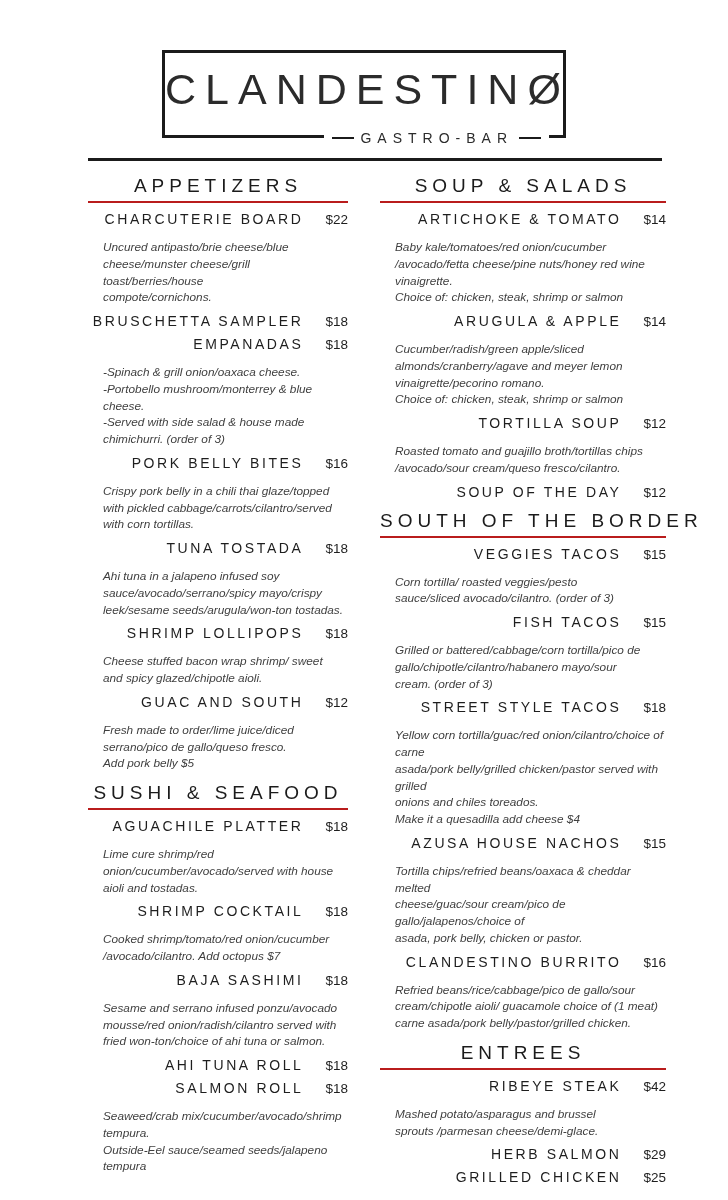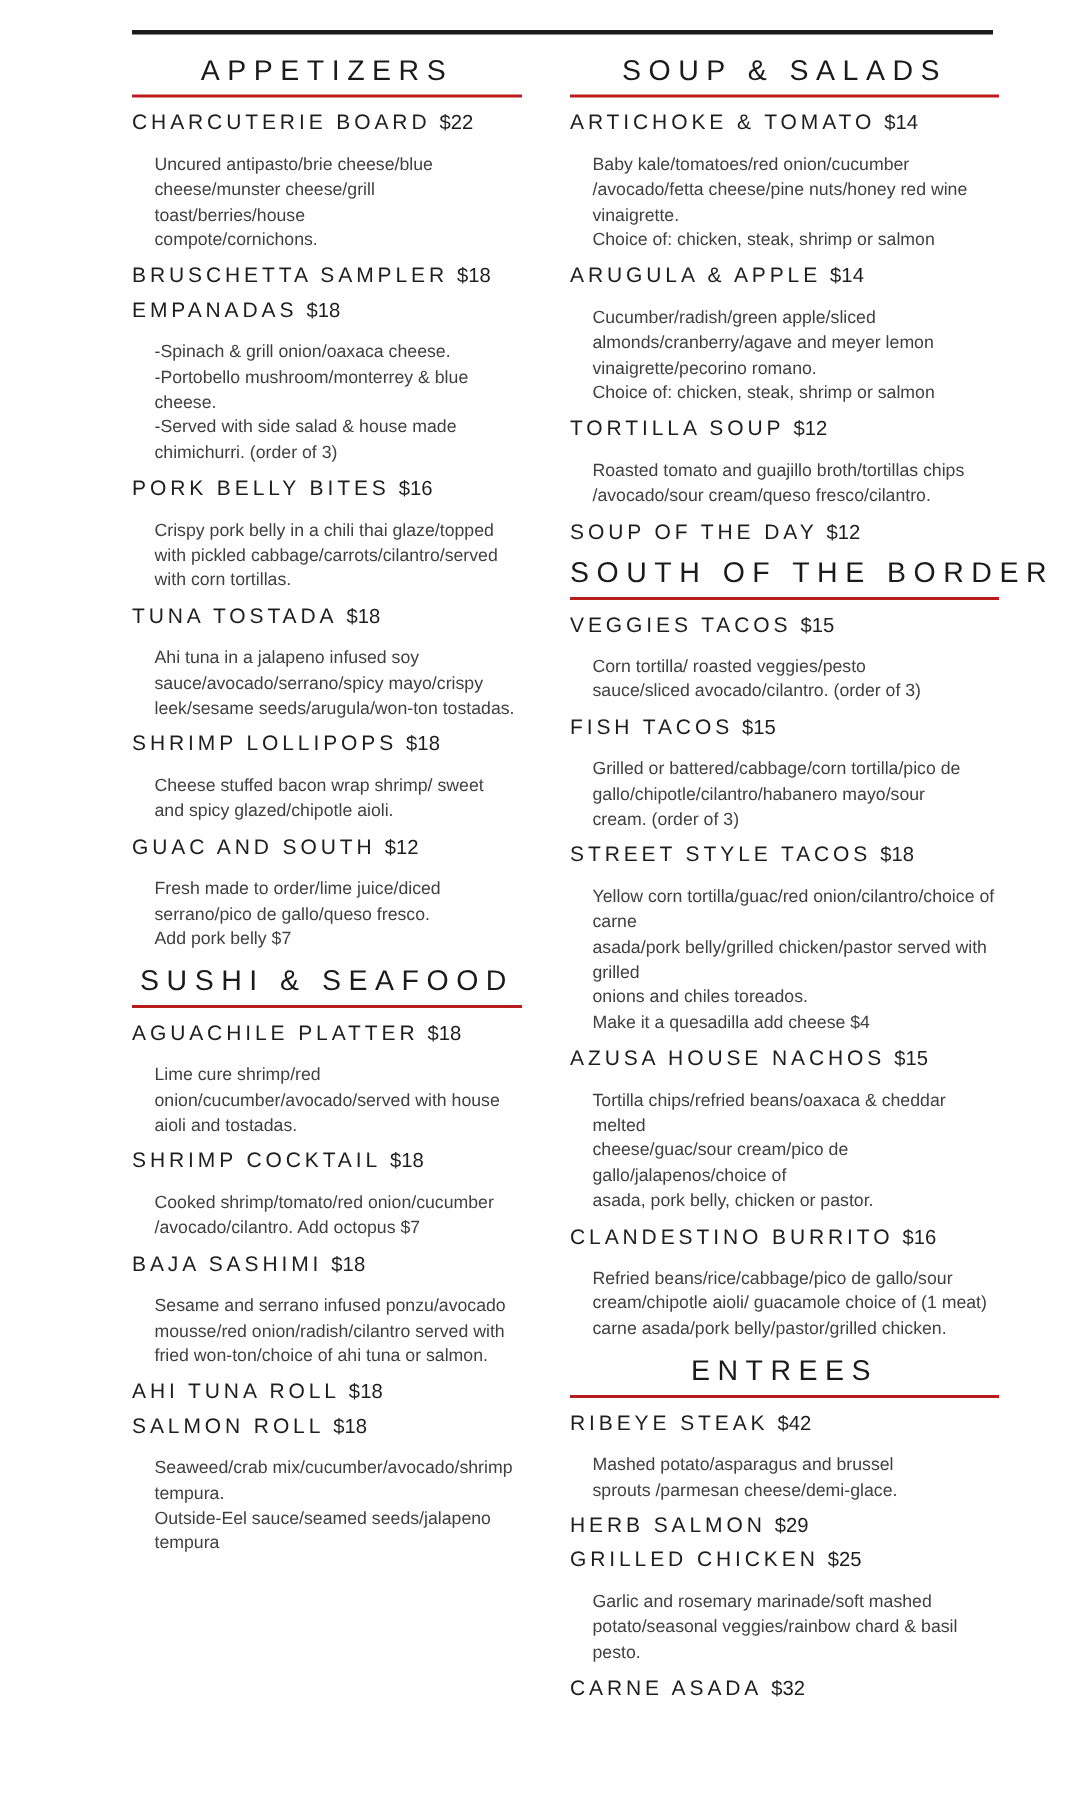--- a/index.html
+++ b/index.html
@@ -63,48 +63,58 @@
     font-weight:400;
     letter-spacing:5px;
     text-align:center;
     border-bottom:2px solid #b91c1c;
     padding:0 0 4px;
     margin:10px 0 8px;
     white-space:nowrap;
   }
   .item-head{
     display:flex;
-    justify-content:flex-start;
+    justify-content:flex-end;
     align-items:baseline;
     margin:7px 0 1px;
+    gap:16px;
   }
   .item-name{
     font-size:14px;
     letter-spacing:2.6px;
     color:#1e1e1e;
     white-space:nowrap;
   }
   .item-price{
     font-size:13.5px;
     color:#1e1e1e;
     padding-left:6px;
   }
   .item-desc{
     font-size:11.8px;
     line-height:1.42;
     color:#3f3f3f;
     margin:12px 0 3px 15px;
     white-space:pre-line;
+    font-style:italic;
   }
 </style>
 </head>
 <body>
 
 <div class="page">
 
+  <header class="logo-box">
+    <div class="logo-text">CLANDESTINØ</div>
+    <div class="logo-sub">
+      <span class="dash"></span>
+      <span>GASTRO-BAR</span>
+      <span class="dash"></span>
+    </div>
+  </header>
 
   <div class="top-rule"></div>
 
   <div class="columns">
     <div class="col">
         <section class="menu-section">
           <h2 class="section-title">APPETIZERS</h2>
           <div class="item-head">
             <span class="item-name">CHARCUTERIE BOARD</span>
             <span class="item-price">$22</span>
@@ -143,21 +153,21 @@
             <span class="item-price">$18</span>
           </div>
           <p class="item-desc">Cheese stuffed bacon wrap shrimp/ sweet
 and spicy glazed/chipotle aioli.</p>
           <div class="item-head">
             <span class="item-name">GUAC AND SOUTH</span>
             <span class="item-price">$12</span>
           </div>
           <p class="item-desc">Fresh made to order/lime juice/diced
 serrano/pico de gallo/queso fresco.
-Add pork belly $7</p>
+Add pork belly $5</p>
         </section>
         <section class="menu-section">
           <h2 class="section-title">SUSHI &amp; SEAFOOD</h2>
           <div class="item-head">
             <span class="item-name">AGUACHILE PLATTER</span>
             <span class="item-price">$18</span>
           </div>
           <p class="item-desc">Lime cure shrimp/red
 onion/cucumber/avocado/served with house
 aioli and tostadas.</p>

